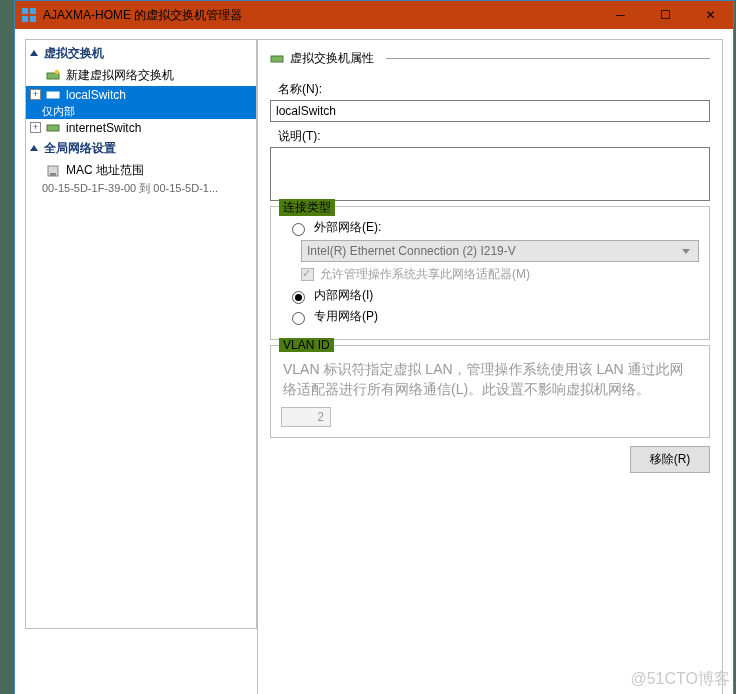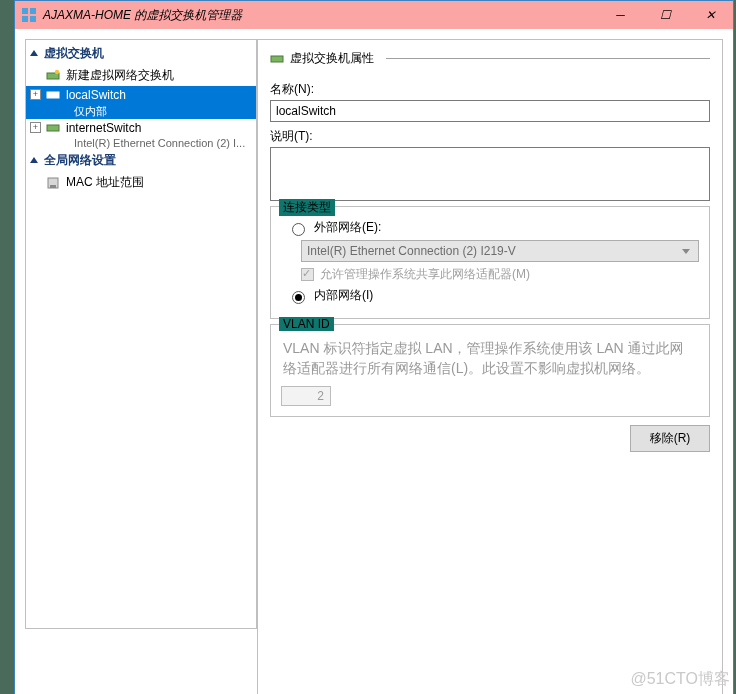--- a/index.html
+++ b/index.html
@@ -1,41 +1,41 @@
 <!DOCTYPE html>
 <html><head>
 <meta charset="utf-8">
 <style>
   * { box-sizing: border-box; font-family: "Microsoft YaHei", "Segoe UI", Tahoma, sans-serif; font-size: 12px; }
   body { margin:0; background:#4a6a5a; width:736px; height:694px; position:relative; }
   .window { position:absolute; left:14px; top:0; width:720px; background:#fff; border:1px solid #3a83c0; }
-  .titlebar { height:28px; background:#fca5a5; display:flex; align-items:center; padding:0 0 0 6px;font-style:italic; }
+  .titlebar { height:28px; background:#c2410c; display:flex; align-items:center; padding:0 0 0 6px; }
   .titlebar .icon { width:16px; height:16px; margin-right:6px; }
   .titlebar .title { flex:1; color:#000; }
   .winbtns { display:flex; height:100%; }
   .winbtn { width:45px; display:flex; align-items:center; justify-content:center; color:#000; }
   .winbtn.close { background:transparent; }
   .inner { padding:10px; display:flex; }
   .leftpanel { width:232px; height:590px; border:1px solid #bfbfbf; background:#fff; padding:2px 0; }
   .rightpanel { flex:1; height:666px; border:1px solid #bfbfbf; background:#fff; padding:10px 12px 8px 12px; display:flex; flex-direction:column; }
   .treegrp { color:#1a3d73; font-weight:bold; padding:3px 6px 3px 18px; position:relative; }
   .treegrp::before { content:""; position:absolute; left:5px; top:7px; width:0;height:0; border-top:4px solid transparent; border-bottom:4px solid transparent; border-right:6px solid #1a3d73; transform:rotate(90deg);}
   .treeitem { padding:2px 6px 2px 20px; display:flex; align-items:center; gap:6px; position:relative; }
   .treeitem .exp { position:absolute; left:4px; top:3px; width:11px; height:11px; border:1px solid #888; font-size:9px; line-height:9px; text-align:center; color:#555; background:#fff; }
   .treeitem.sel { background:#0078d7; color:#fff; }
-  .subline { padding-left:48px; font-size:11px; color:#666; }
+  .subline { padding-left:16px; font-size:11px; color:#666; }
   .treeitem.sel + .subline.sel { background:#0078d7; color:#fff; }
   .miniicon { width:14px; height:14px; display:inline-block; }
   .section-title { display:flex; align-items:center; gap:6px; color:#000; margin-bottom:8px; }
   .section-title .hr { flex:1; height:1px; background:#a0a0a0; margin-left:6px; }
-  .field-label { margin:6px 0 2px 0; }
+  .field-label { margin:6px 0 2px 8px; }
   .textbox { width:100%; border:1px solid #7a7a7a; padding:3px 5px; background:#fff; }
   .textarea { width:100%; height:54px; border:1px solid #7a7a7a; resize:none; padding:3px 5px; background:#fff; }
   .groupbox { border:1px solid #c0c0c0; margin-top:5px; padding:8px 10px 10px 10px; position:relative; }
-  .groupbox > .legend { position:absolute; top:-8px; left:8px; background:#0f766e; padding:0 4px; }
+  .groupbox > .legend { position:absolute; top:-8px; left:8px; background:#4d7c0f; padding:0 4px; }
   .radio-row, .check-row { display:flex; align-items:center; gap:6px; margin:4px 0 4px 6px; }
   .select { width:100%; border:1px solid #adadad; background:#e5e5e5; color:#6d6d6d; padding:3px 5px; margin:4px 0 4px 20px; width:calc(100% - 20px); position:relative; }
   .select::after { content:""; position:absolute; right:8px; top:8px; width:0;height:0; border-left:4px solid transparent; border-right:4px solid transparent; border-top:5px solid #888; }
   .disabled-text { color:#a0a0a0; margin-left:20px; display:flex; align-items:center; gap:6px; }
   .disabled-check { width:13px; height:13px; border:1px solid #b5b5b5; background:#e6e6e6; position:relative; }
   .disabled-check::after { content:"✓"; position:absolute; top:-2px; left:0; color:#a0a0a0; font-size:11px; }
   .helptext { color:#9a9a9a; font-size:14px; line-height:1.4; margin:6px 2px 8px 2px; }
   .numbox { width:50px; border:1px solid #bcbcbc; background:#f3f3f3; color:#999; text-align:right; padding:2px 6px; }
   .btnrow-right { display:flex; justify-content:flex-end; margin-top:8px; }
   .btn { min-width:80px; padding:4px 14px; background:#e1e1e1; border:1px solid #adadad; text-align:center; }
@@ -85,29 +85,29 @@
         <span>localSwitch</span>
       </div>
       <div class="subline sel" style="background:#0078d7;color:#fff">仅内部</div>
       <div class="treeitem">
         <span class="exp">+</span>
         <span class="miniicon"><svg viewBox="0 0 14 14">
               <rect x="1" y="4" width="12" height="6" fill="#7db461" stroke="#4a7a36"></rect>
             </svg></span>
         <span>internetSwitch</span>
       </div>
-      <div class="subline">Intel(R) Ethernet Connection (2) I...</div>
       <div class="treegrp">全局网络设置</div>
       <div class="treeitem">
         <span class="miniicon"><svg viewBox="0 0 14 14">
               <rect x="2" y="2" width="10" height="10" fill="#d7d7d7" stroke="#888"></rect>
               <rect x="4" y="9" width="6" height="3" fill="#888"></rect>
             </svg></span>
         <span>MAC 地址范围</span>
       </div>
+      <div class="subline">00-15-5D-1F-39-00 到 00-15-5D-1...</div>
     </div>
 
     <div class="rightpanel">
       <div class="section-title">
         <span class="miniicon"><svg viewBox="0 0 14 14">
               <rect x="1" y="4" width="12" height="6" fill="#7db461" stroke="#4a7a36"></rect>
             </svg></span>
         <span>虚拟交换机属性</span>
         <span class="hr"></span>
       </div>
@@ -126,20 +126,24 @@
         </label>
         <div class="select"><span>Intel(R) Ethernet Connection (2) I219-V</span></div>
         <div class="disabled-text">
           <span class="disabled-check"></span>
           <span>允许管理操作系统共享此网络适配器(M)</span>
         </div>
         <label class="radio-row">
           <input type="radio" class="radio" name="ct" checked="" style="">
           <span>内部网络(I)</span>
         </label>
+        <label class="radio-row">
+          <input type="radio" class="radio" name="ct" style="">
+          <span>专用网络(P)</span>
+        </label>
       </div>
 
       <div class="groupbox">
         <div class="legend">VLAN ID</div>
         <div class="helptext">VLAN 标识符指定虚拟 LAN，管理操作系统使用该 LAN 通过此网络适配器进行所有网络通信(L)。此设置不影响虚拟机网络。</div>
         <input class="numbox" disabled="" value="2" style="">
       </div>
 
       <div class="btnrow-right">
         <div class="btn"><span>移除(R)</span></div>

